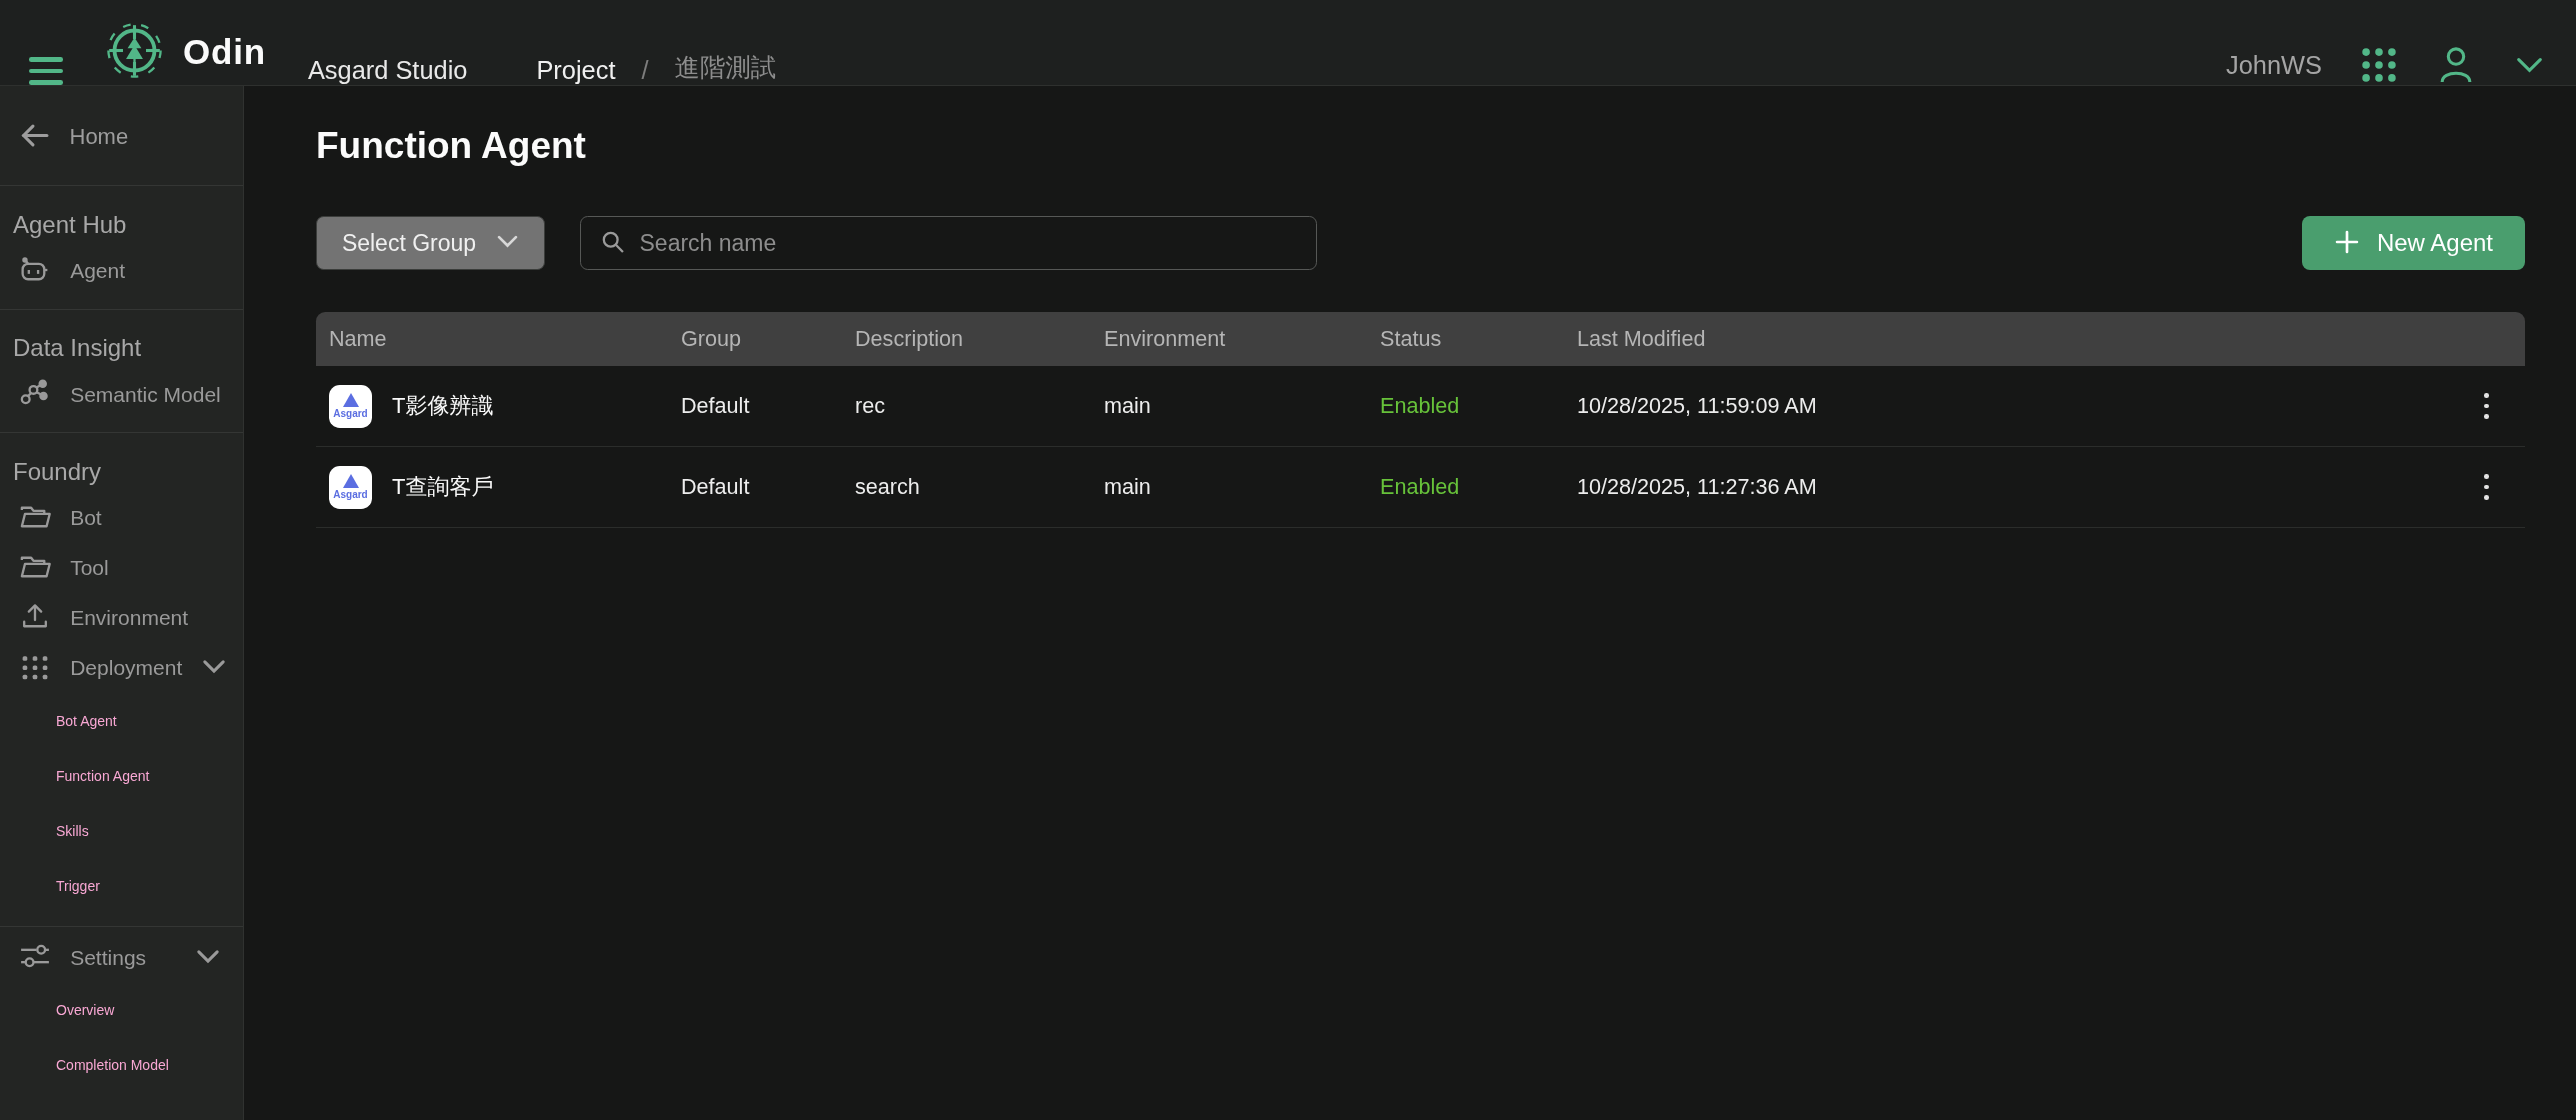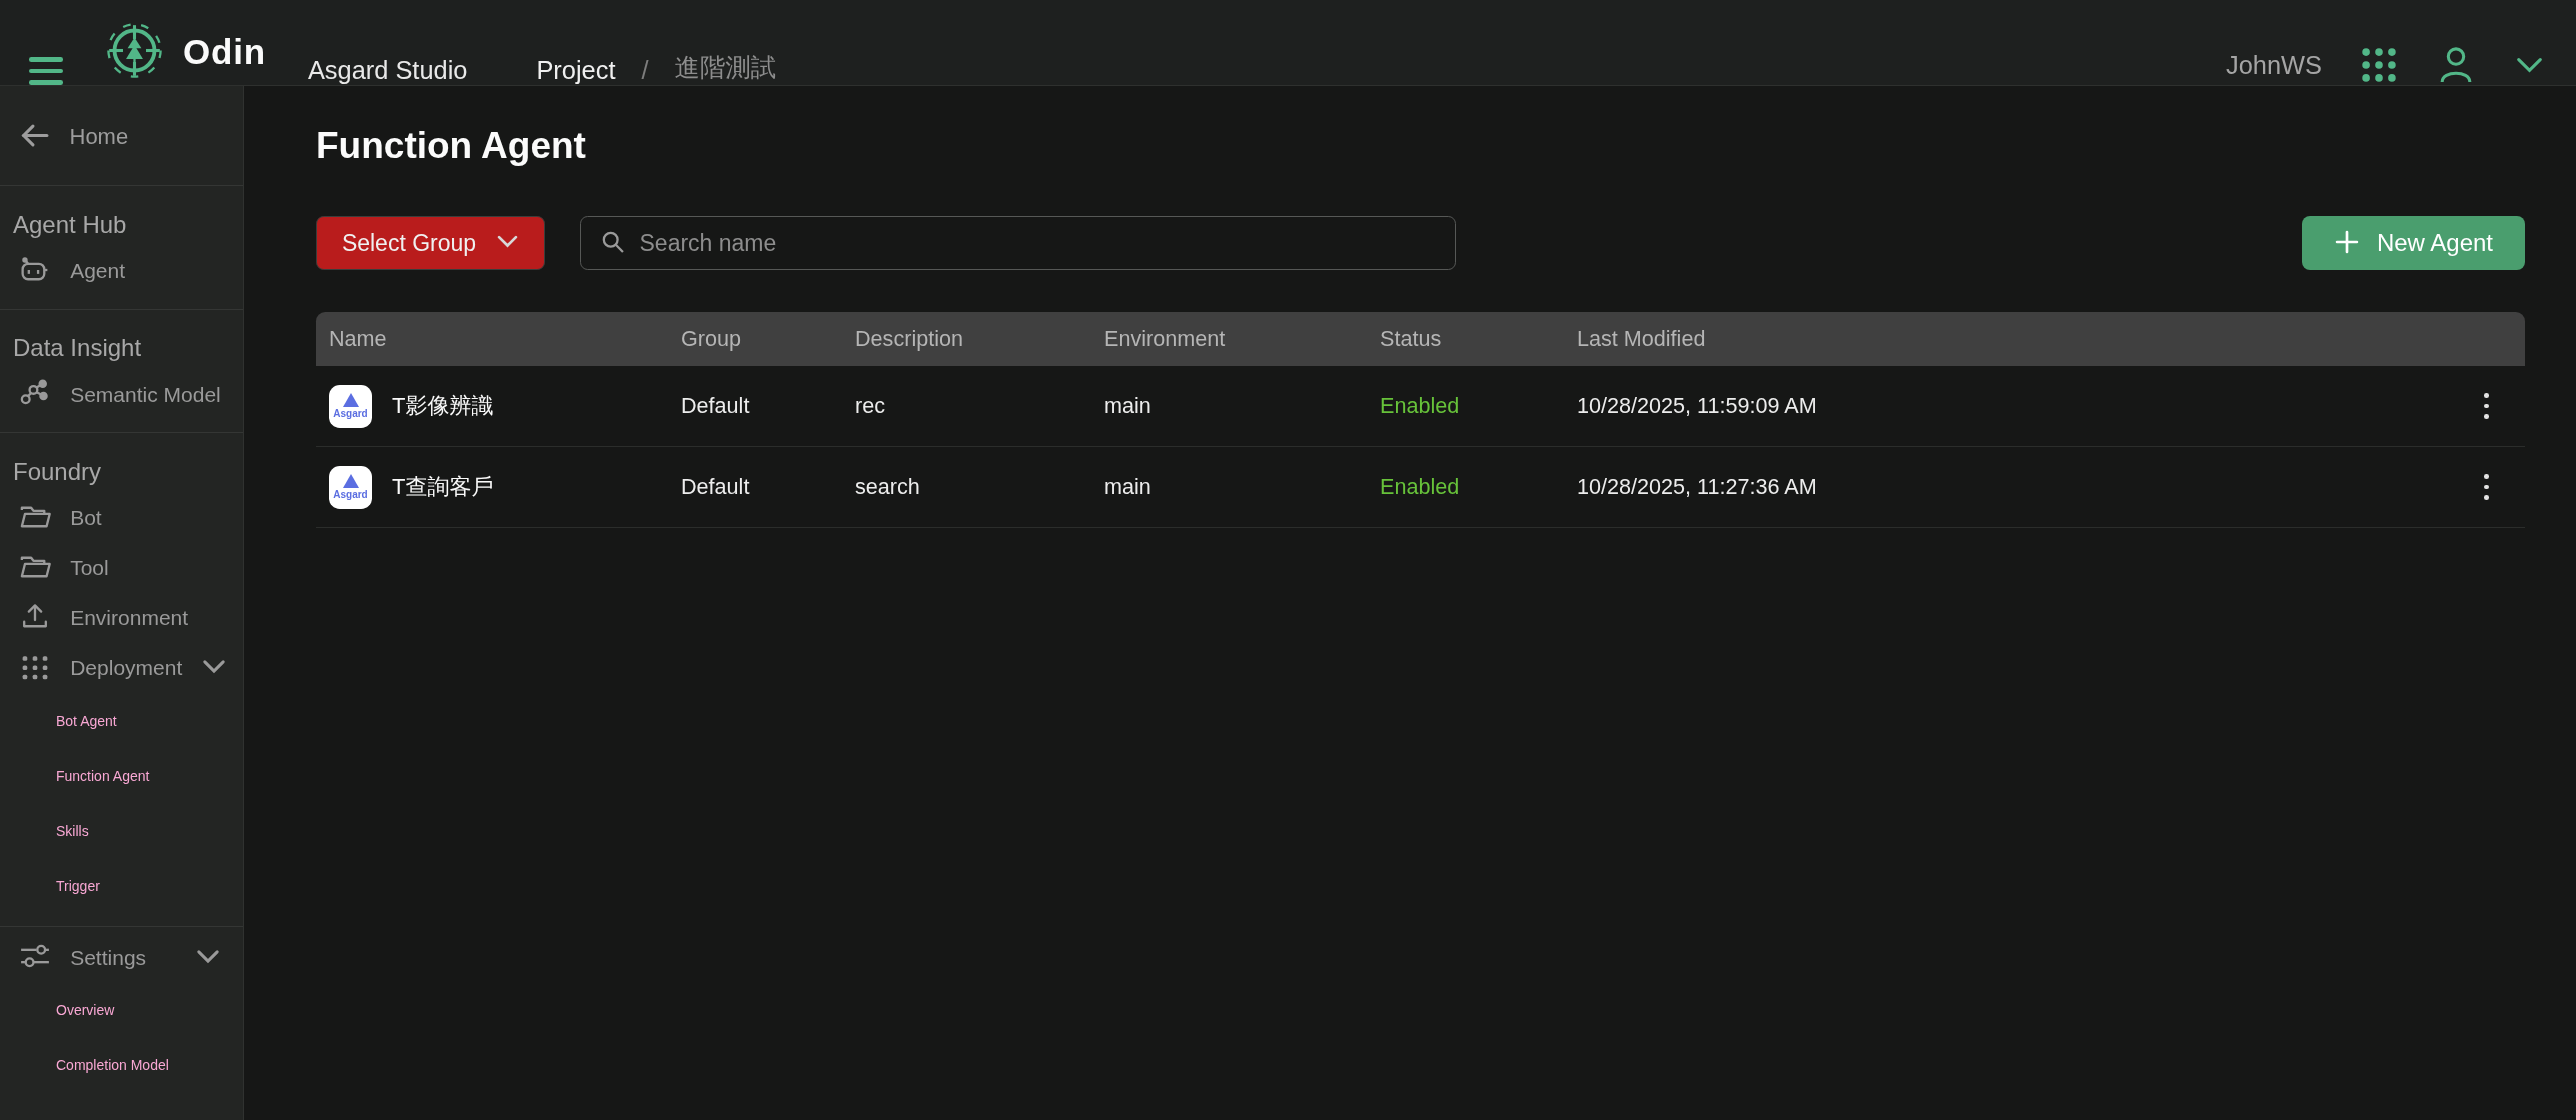--- a/index.html
+++ b/index.html
@@ -56,27 +56,27 @@
     padding-left:56px; cursor:pointer;
   }
   .side-sub-label { font-size:14px; color:#f9a8d4; }
   .side-items-gap { margin-top:3.1px; }
   .chev { flex-shrink:0; }
 
   
   .page-title { font-size:37px; font-weight:700; line-height:43px; color:#fbfbfb; }
   .controls { display:flex; align-items:center; margin-top:49px; height:54px; }
   .group-select {
-    width:229px; height:54px; background:#b91c1c; border:0.8px solid #3b3d3b;
+    width:229px; height:54px; background:#737373; border:0.8px solid #3b3d3b;
     border-radius:7.7px; display:flex; align-items:center; justify-content:center;
     gap:20px; cursor:pointer;
   }
   .group-select-label { font-size:23px; color:#f0f0f0; }
   .search-box {
-    width:876px; height:54px; margin-left:35px;
+    width:737px; height:54px; margin-left:35px;
     border:1.5px solid #565856; border-radius:7.7px;
     display:flex; align-items:center; padding:0 18.5px; gap:14px; background:transparent;
   }
   .search-input {
     flex:1; background:transparent; border:none; outline:none;
     font-size:23px; color:#e8e8e8; font-family:"Liberation Sans", sans-serif;
   }
   .search-input::placeholder { color:#8d8d8d; }
   .new-agent-btn {
     margin-left:auto; height:54px; padding:0 32px;

